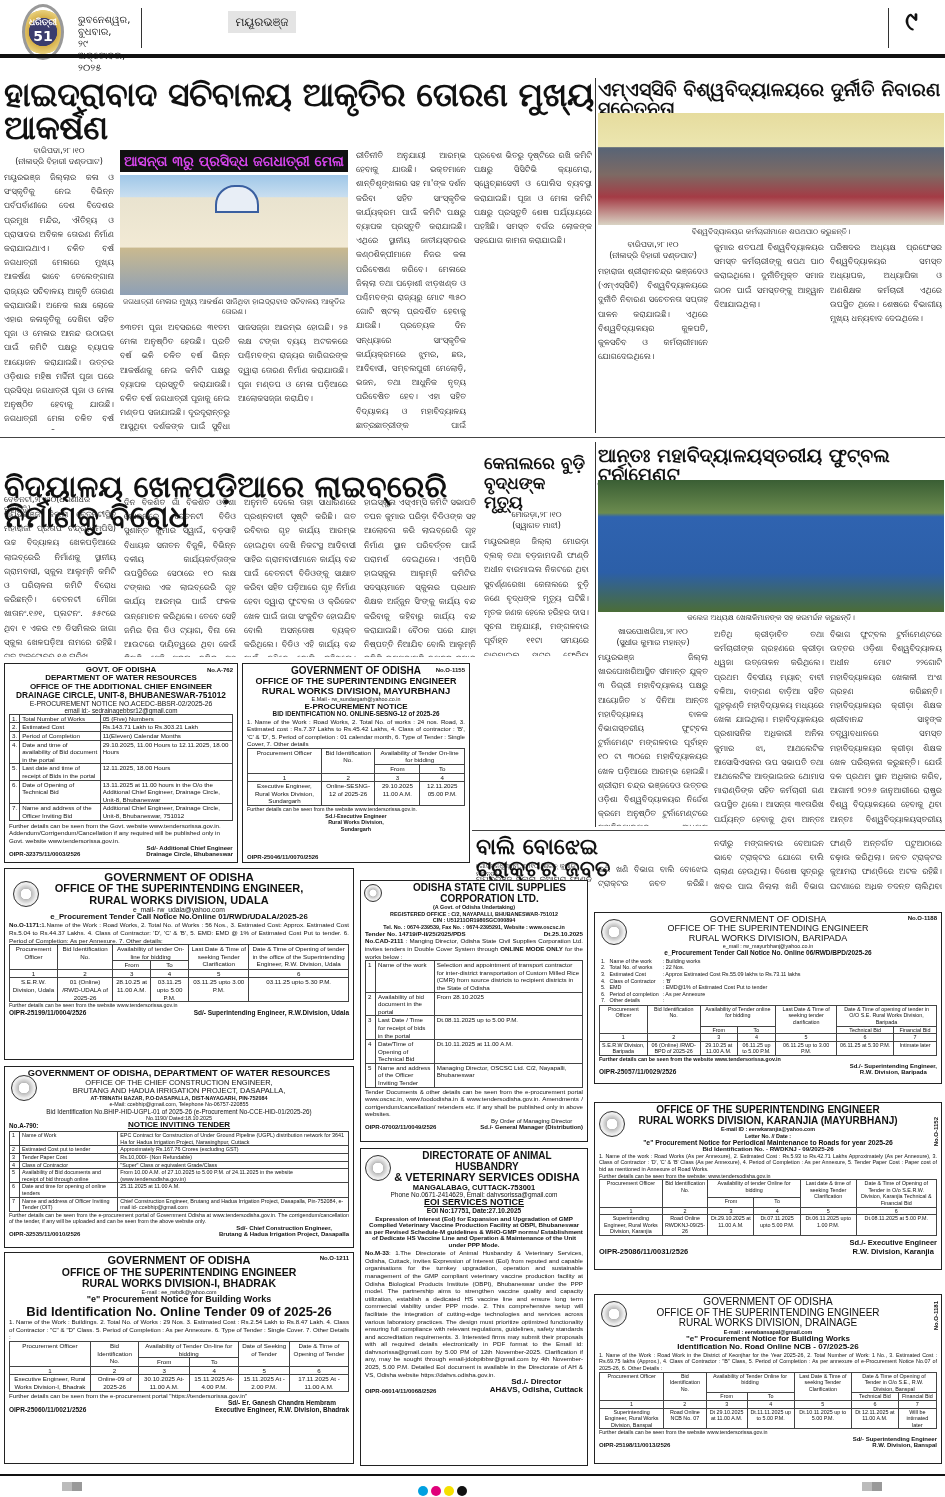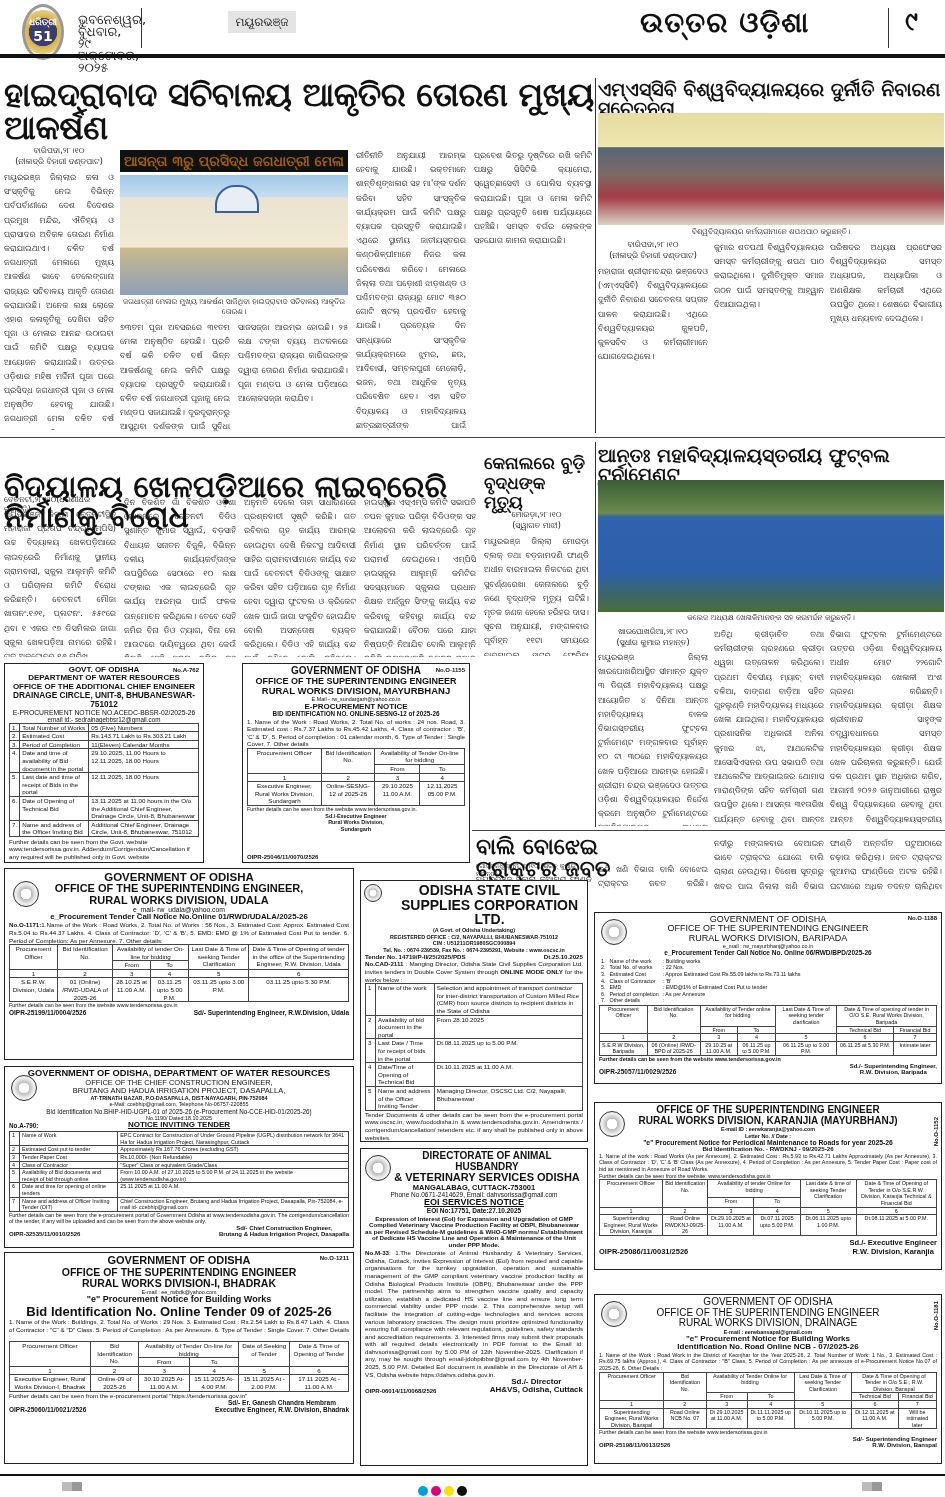--- a/index.html
+++ b/index.html
@@ -2,38 +2,38 @@
 <html><head>
 <meta charset="utf-8">
 <style>
 *{box-sizing:border-box;margin:0;padding:0}
 body{width:945px;height:1497px;background:#fff;font-family:"DejaVu Sans",sans-serif;color:#111;position:relative;overflow:hidden}
 .abs{position:absolute}
 .masthead{left:0;top:0;width:945px;height:58px}
 .logo{left:22px;top:4px;width:42px;height:56px;border-radius:50%;border:3px solid #999;background:radial-gradient(circle,#3b3d6e 45%,#d6b04a 47%,#e8cf7a 70%,#fff 72%);color:#fff;text-align:center;font-weight:bold}
 .logo .l1{font-size:9px;margin-top:10px;display:block}
 .logo .l2{font-size:14px;display:block}
-.date{left:78px;top:14px;font-size:13px;line-height:12px;width:60px}
+.date{left:78px;top:14px;font-size:10px;line-height:12px;width:60px}
 .vsep{width:1px;background:#333}
 .district{left:228px;top:11px;width:68px;height:22px;background:#e4e4e4;font-size:12px;text-align:center;line-height:22px}
 .section{left:640px;top:6px;font-size:28px;font-weight:bold;letter-spacing:1px}
 .pageno{left:905px;top:6px;font-size:26px;font-weight:bold}
 .rule{left:0;top:54px;width:945px;height:4px;background:#111}
 .headline{font-weight:bold;line-height:1}
 .h1{left:4px;top:78px;font-size:33px;width:590px;letter-spacing:-.5px}
 .h2{left:598px;top:80px;font-size:19px;width:345px}
 .dateline{font-size:8px;text-align:center}
 .col{font-size:8.2px;line-height:14.2px;text-align:justify;overflow:hidden;color:#222}
 .photo{background:#888}
 .photo1{left:120px;top:175px;width:228px;height:120px;background:linear-gradient(180deg,#9fc7e8 0%,#c8def0 18%,#e9e3cf 19%,#f2ead5 60%,#c9b98f 61%,#8ea0b6 100%)}
 .photo1::before{content:"";position:absolute;left:95px;top:10px;width:40px;height:24px;border-radius:20px 20px 0 0;background:#e8eef6;border:2px solid #3a5fa0}
 .photo2{left:598px;top:113px;width:346px;height:112px;background:linear-gradient(180deg,#e6dc9e 0%,#ece6b0 30%,#586476 31%,#7d6a64 55%,#a43b45 75%,#d9d3c4 100%)}
 .photo3{left:598px;top:480px;width:346px;height:132px;background:linear-gradient(180deg,#3a5e34 0%,#6b8b4f 25%,#2f63b0 28%,#2c5fa8 70%,#4b6d37 100%)}
 .caption{font-size:7.5px;text-align:center;color:#222}
-.subhead-box{left:120px;top:150px;width:228px;height:22px;background:#111;color:#a16207;font-weight:bold;font-size:14px;text-align:center;line-height:22px}
+.subhead-box{left:120px;top:150px;width:228px;height:22px;background:#111;color:#d946ef;font-weight:bold;font-size:14px;text-align:center;line-height:22px}
 .ad{border:1.5px solid #222;background:#fff;font-family:"Liberation Sans",sans-serif;color:#111;padding:2px 4px;overflow:hidden}
 .ad .t{font-weight:bold;text-align:center;line-height:1.05}
 .ad .c{text-align:center}
 .ad table{border-collapse:collapse;width:100%}
 .ad td,.ad th{border:.8px solid #444;padding:0 2px;vertical-align:top;font-weight:normal}
 .ad .ref{font-weight:bold}
 .small{font-size:6.2px;line-height:7.6px}
 .tiny{font-size:5.4px;line-height:6.6px}
 .emblem{width:26px;height:26px;border-radius:50%;border:1.2px solid #333;background:radial-gradient(circle,#fff 30%,#bbb 32%,#eee 60%);position:absolute}
 .ftr{left:0;top:1474px;width:945px;height:2px;background:#111}
@@ -47,21 +47,20 @@
   <div class="abs logo">
     <span class="l1">ଧରିତ୍ରୀ</span>
     <span class="l2">51</span>
   </div>
   <div class="abs date">
     <div>ଭୁବନେଶ୍ୱର, ବୁଧବାର,</div>
     <div>୨୯ ଅକ୍ଟୋବର, ୨୦୨୫</div>
   </div>
   <div class="abs vsep" style="left:141px;top:8px;height:40px"></div>
   <div class="abs district">ମୟୂରଭଞ୍ଜ</div>
-  <div class="abs section">ଉତ୍ତର ଓଡ଼ିଶା</div>
   <div class="abs vsep" style="left:888px;top:8px;height:40px"></div>
   <div class="abs pageno">୯</div>
 </div>
 <div class="abs rule"></div>
 
 <div class="abs headline h1">ହାଇଦ୍ରାବାଦ ସଚିବାଳୟ ଆକୃତିର ତୋରଣ ମୁଖ୍ୟ ଆକର୍ଷଣ</div>
 <div class="abs dateline" style="left:4px;top:146px;width:110px">ବାରିପଦା,୨୮।୧୦</div>
 <div class="abs dateline" style="left:4px;top:157px;width:110px">(ନୀଳାଦ୍ରି ବିହାରୀ ଦଣ୍ଡପାଟ)</div>
 <div class="abs col" style="left:4px;top:170px;width:110px;height:260px">ମୟୂରଭଞ୍ଜ ଜିଲ୍ଲାର କଳା ଓ ସଂସ୍କୃତିକୁ ନେଇ ବିଭିନ୍ନ ପର୍ବପର୍ବାଣୀରେ ଦେଶ ବିଦେଶର ପ୍ରମୁଖ ମନ୍ଦିର, ଐତିହ୍ୟ ଓ ପ୍ରାସାଦର ଅବିକଳ ତୋରଣ ନିର୍ମାଣ କରାଯାଇଥାଏ। ଚଳିତ ବର୍ଷ ଜଗଧାତ୍ରୀ ମେଳାରେ ମୁଖ୍ୟ ଆକର୍ଷଣ ଭାବେ ତେଲେଙ୍ଗାନା ରାଜ୍ୟର ସଚିବାଳୟ ଆକୃତି ତୋରଣ କରାଯାଉଛି। ଅନେକ ଲକ୍ଷ ଲୋକେ ଏହାର କଳାକୃତିକୁ ଦେଖିବା ସହିତ ପୂଜା ଓ ମେଳାର ଆନନ୍ଦ ଉଠାଇବା ପାଇଁ କମିଟି ପକ୍ଷରୁ ବ୍ୟାପକ ଆୟୋଜନ କରାଯାଇଛି। ଉତ୍ତର ଓଡ଼ିଶାର ମହିଷ ମର୍ଦ୍ଦିନୀ ପୂଜା ପରେ ପ୍ରସିଦ୍ଧ ଜଗଧାତ୍ରୀ ପୂଜା ଓ ମେଳା ଅନୁଷ୍ଠିତ ହେବାକୁ ଯାଉଛି। ଜଗଧାତ୍ରୀ ମେଳା ଚଳିତ ବର୍ଷ ଆସନ୍ତା ୩ ତାରିଖ ଆରମ୍ଭ ହୋଇ ୧୪ ତାରିଖ ପର୍ଯ୍ୟନ୍ତ ଅନୁଷ୍ଠିତ ହେବ।</div>
 <div class="abs subhead-box">ଆସନ୍ତା ୩ରୁ ପ୍ରସିଦ୍ଧ ଜଗଧାତ୍ରୀ ମେଳା</div>
@@ -108,21 +107,21 @@
 <div class="abs col" style="left:830px;top:627px;width:112px;height:199px">ବିଭାଗ ଫୁଟ୍‌ବଲ ଟୁର୍ନାମେଣ୍ଟରେ ଉତ୍ତର ଓଡ଼ିଶା ବିଶ୍ୱବିଦ୍ୟାଳୟ ଅଧୀନ ମୋଟ ୨୨ଗୋଟି ମହାବିଦ୍ୟାଳୟର ଖେଳାଳୀ ଅଂଶ ଗ୍ରହଣ କରିଛନ୍ତି। ମହାବିଦ୍ୟାଳୟର କ୍ରୀଡ଼ା ଶିକ୍ଷକ ଶ୍ରୀବାନନ୍ଦ ସାହୁଙ୍କ ତତ୍ତ୍ୱାବଧାନରେ ସମସ୍ତ ମହାବିଦ୍ୟାଳୟର କ୍ରୀଡ଼ା ଶିକ୍ଷକ ଖେଳ ପରିଚାଳନା କରୁଛନ୍ତି। ଯେଉଁ ଦଳ ପ୍ରଥମ ସ୍ଥାନ ଅଧିକାର କରିବ, ଆଗାମୀ ୨୦୨୬ ଜାନୁଆରୀରେ ରାଷ୍ଟ୍ର ବିଶ୍ୱ ବିଦ୍ୟାଳୟରେ ହେବାକୁ ଥିବା ଆନ୍ତଃ ବିଶ୍ୱବିଦ୍ୟାଳୟସ୍ତରୀୟ ଫୁଟ୍‌ବଲ ଟୁର୍ନାମେଣ୍ଟରେ ଅଂଶ ଗ୍ରହଣ କରିବ ବୋଲି କଲେଜ କର୍ତ୍ତୃପକ୍ଷ ସୂଚନା ଦେଇଛନ୍ତି।</div>
 
 <div class="abs" style="left:472px;top:830px;width:473px;height:1px;background:#444"></div>
 <div class="abs headline" style="left:476px;top:836px;font-size:22px;width:140px">ବାଲି ବୋଝେଇ ଟ୍ରାକ୍ଟର ଜବତ</div>
 <div class="abs dateline" style="left:476px;top:862px;width:120px;font-size:6.5px;text-align:left">ଗୋପବନ୍ଧୁଗ୍ରାମ,୨୮।୧୦ (ଶରତ୍ କୁମାର ମହାନ୍ତ)</div>
 <div class="abs col" style="left:476px;top:872px;width:116px;height:14px">ମୟୂରଭଞ୍ଜ ଜିଲ୍ଲା କୁଆମରା ଫାଣ୍ଡି ଅନ୍ତର୍ଗତ ପଟୁଆଠାରେ</div>
 <div class="abs col" style="left:598px;top:862px;width:110px;height:28px">କରି ଖଣି ବିଭାଗ ବାଲି ବୋଝେଇ ଟ୍ରାକ୍ଟର ଜବତ କରିଛି। ଗୋପବନ୍ଧୁ ନଗର ବ୍ଲକ୍ ଦେଇ ପ୍ରବାହିତ ନାଲୁହା</div>
 <div class="abs col" style="left:714px;top:836px;width:110px;height:54px">ନଦୀରୁ ମଙ୍ଗଳବାର ବେଆଇନ ଭାବେ ଟ୍ରାକ୍ଟର ଯୋଗେ ବାଲି ଚାଲାଣ ହେଉଥିଲା। ବିଶେଷ ସୂତ୍ରରୁ ଖବର ପାଇ ଜିଲ୍ଲା ଖଣି ବିଭାଗ ପୋଲିସ ସହାୟତାରେ କୁଆମରା</div>
 <div class="abs col" style="left:830px;top:836px;width:112px;height:54px">ଫାଣ୍ଡି ଅନ୍ତର୍ଗତ ପଟୁଆଠାରେ ଚଢ଼ାଉ କରିଥିଲା। ଜବତ ଟ୍ରାକ୍ଟର କୁଆମରା ଫାଣ୍ଡିରେ ଅଟକ ରହିଛି। ଘଟଣାରେ ଅଧିକ ତଦନ୍ତ ଚାଲିଥିବା ବିଭାଗ ସୂତ୍ରରୁ ଜଣାପଡ଼ିଛି।</div>
 
-<div class="abs ad" style="left:4px;top:663px;width:200px;height:200px">
+<div class="abs ad" style="left:4px;top:663px;width:234px;height:200px">
   <div class="abs" style="right:4px;top:3px;font-size:6px;font-weight:bold">No.A-762</div>
   <div class="t" style="font-size:8px">GOVT. OF ODISHA</div>
   <div class="t" style="font-size:8px">DEPARTMENT OF WATER RESOURCES</div>
   <div class="t" style="font-size:8px">OFFICE OF THE ADDITIONAL CHIEF ENGINEER</div>
   <div class="t" style="font-size:8.3px">DRAINAGE CIRCLE, UNIT-8, BHUBANESWAR-751012</div>
   <div class="c" style="font-size:6.8px">E-PROCUREMENT NOTICE NO.ACEDC-BBSR-02/2025-26</div>
   <div class="c" style="font-size:6.3px">email id:- sedrainagebbsr12@gmail.com</div>
   <table class="small">
     <tbody id="wr-drainage-rows">
         <tr>
@@ -368,21 +367,21 @@
     <span class="ref">OIPR-25060/11/0021/2526</span>
     <span style="text-align:center">
       <span style="display:block">Sd/- Er. Ganesh Chandra Hembram</span>
       <span style="display:block">Executive Engineer, R.W. Division, Bhadrak</span>
     </span>
   </div>
 </div>
 
 <div class="abs ad" style="left:360px;top:880px;width:228px;height:262px">
   <div class="emblem" style="left:3px;top:3px;width:18px;height:18px"></div>
-  <div class="t" style="font-size:14px;padding-left:31px">ODISHA STATE CIVIL SUPPLIES CORPORATION LTD.</div>
+  <div class="t" style="font-size:10px;padding-left:31px">ODISHA STATE CIVIL SUPPLIES CORPORATION LTD.</div>
   <div class="c tiny" style="font-weight:bold">(A Govt. of Odisha Undertaking)</div>
   <div class="c tiny" style="font-weight:bold">REGISTERED OFFICE : C/2, NAYAPALLI, BHUBANESWAR-751012</div>
   <div class="c tiny" style="font-weight:bold">CIN : U51211OR1980SGC000894</div>
   <div class="c tiny" style="font-weight:bold">Tel. No. : 0674-239539, Fax No. : 0674-2395291, Website : www.oscsc.in</div>
   <div style="display:flex;justify-content:space-between;font-size:6.2px;font-weight:bold">
     <span>Tender No. 14719/P-II/25/2025/PDS</span>
     <span>Dt.25.10.2025</span>
   </div>
   <div class="small" style="text-align:justify"><b>No.CAD-2111</b> <span>: Manging Director, Odisha State Civil Supplies Corporation Ltd. invites tenders in Double Cover System through</span> <b>ONLINE MODE ONLY</b> <span>for the works below :</span></div>
   <table class="small">

